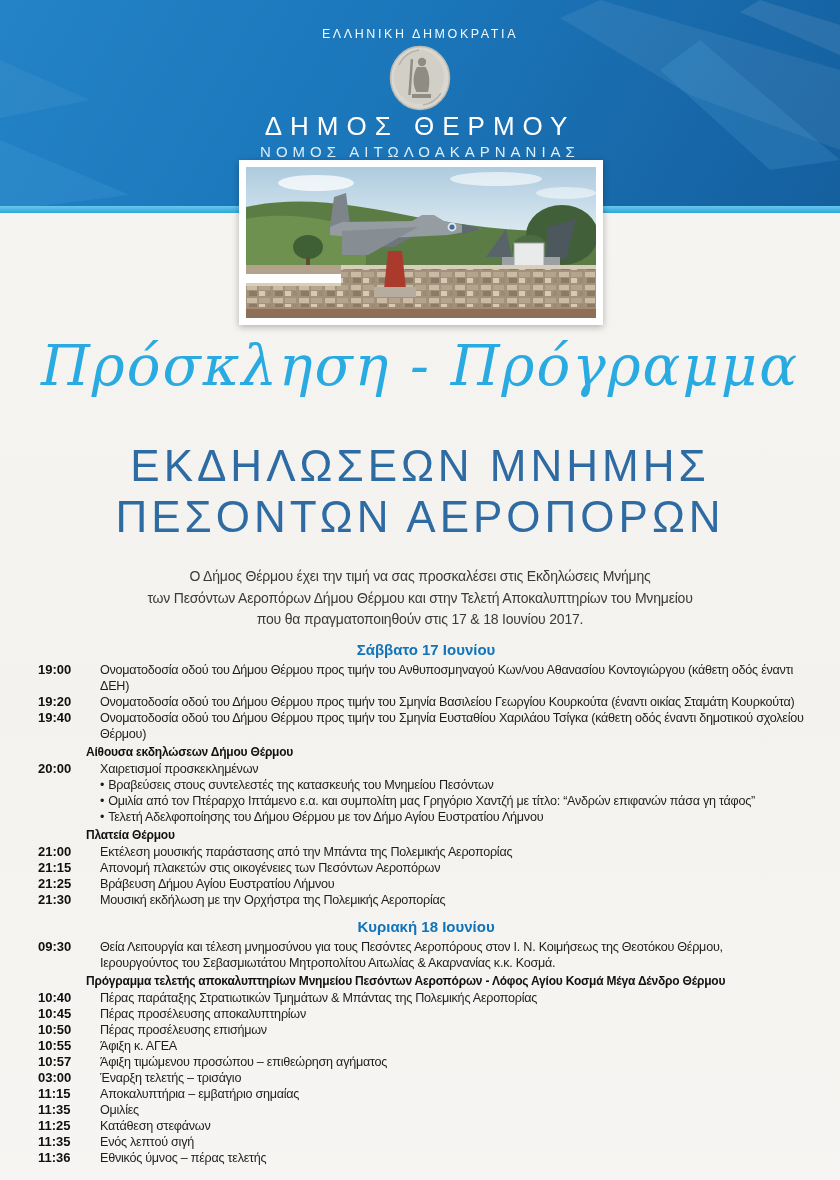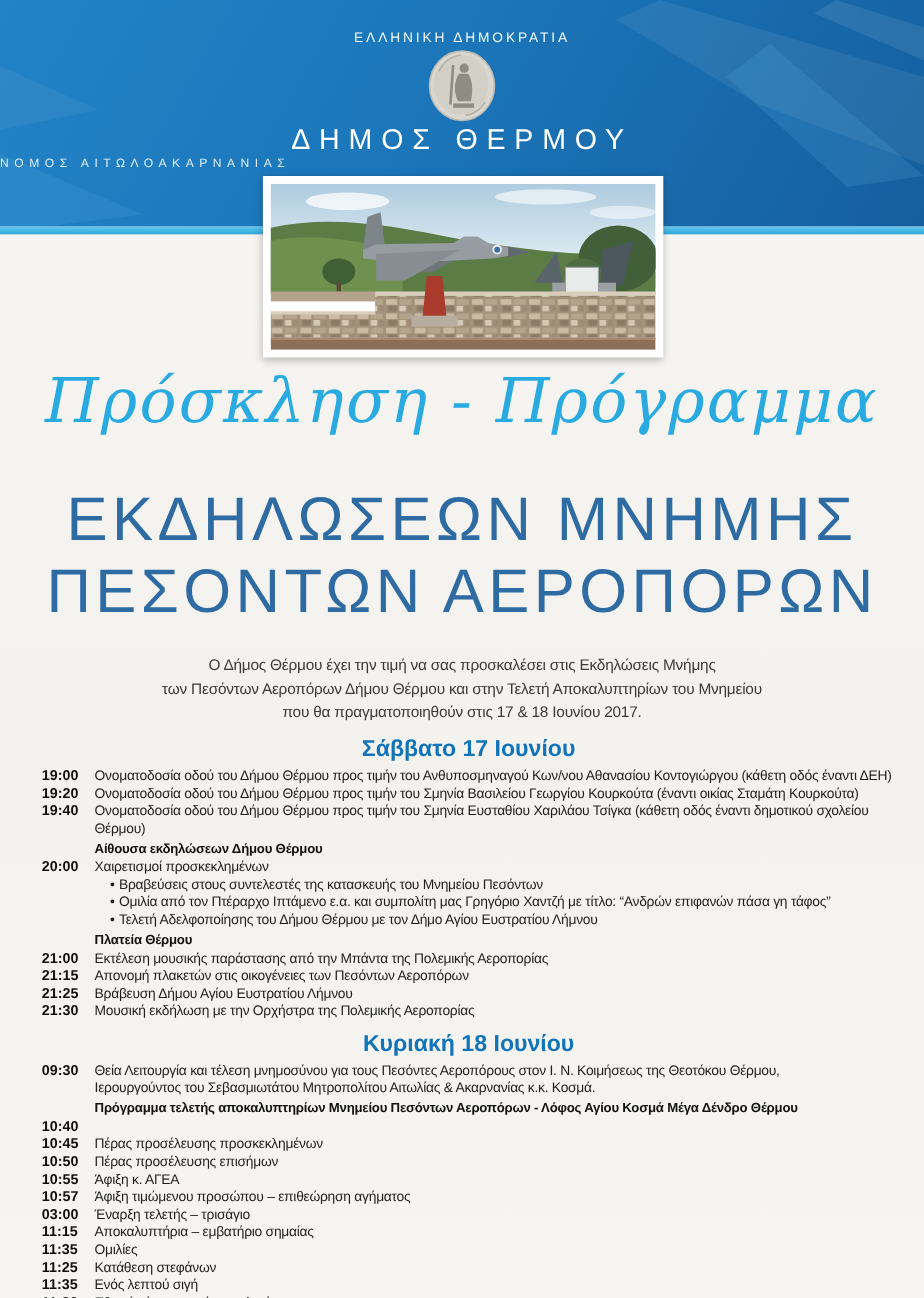--- a/index.html
+++ b/index.html
@@ -21,53 +21,53 @@
   .gov-line{
     position:absolute;top:27px;width:100%;text-align:center;
     color:#f2f9fd;font-size:12.5px;letter-spacing:2.6px;
   }
   .seal{position:absolute;top:45px;left:50%;transform:translateX(-50%);}
   .muni{
     position:absolute;top:111px;width:100%;text-align:center;color:#ffffff;
     font-size:26px;letter-spacing:8px;font-weight:400;
   }
   .prefecture{
-    position:absolute;top:143px;width:100%;color:#ddeefa;
-    font-size:11px;letter-spacing:5px;
+    position:absolute;top:143px;width:100%;text-align:center;color:#ddeefa;
+    font-size:15px;letter-spacing:5px;
   }
   
   .photo-frame{
     position:absolute;top:160px;left:239px;width:364px;height:165px;
     background:#ffffff;box-sizing:border-box;padding:7px;
     box-shadow:0 2px 7px rgba(0,0,0,.28);
   }
   .photo-frame svg{display:block;width:350px;height:151px;}
   
   .content{position:absolute;top:338px;left:0;right:0;bottom:0;}
   .script-title{
     font-family:"DejaVu Serif",serif;font-style:italic;
     font-size:56px;line-height:1;height:94px;letter-spacing:2px;
     color:#29aae1;text-align:center;
   }
   .main-title{
-    text-align:center;color:#2f6ba3;font-size:56px;line-height:1.16;
+    text-align:center;color:#2f6ba3;font-size:44px;line-height:1.16;
     letter-spacing:4px;margin-top:8px;font-weight:400;
   }
   .intro{
     text-align:center;color:#3a3a3a;font-size:14px;line-height:1.55;
     letter-spacing:-0.2px;margin-top:24px;
   }
   
   .schedule{padding:0 26px 0 38px;margin-top:2px;}
   .day-heading{
-    text-align:center;color:#1173b9;font-weight:bold;font-size:21px;
+    text-align:center;color:#1173b9;font-weight:bold;font-size:15px;
     margin:10px 0 4px 0;
   }
   .row{display:flex;align-items:flex-start;color:#1e1e1e;
-    font-size:12.6px;line-height:16px;letter-spacing:-0.25px;}
+    font-size:12.6px;line-height:16px;letter-spacing:-0.25px;gap:14px;}
   .row .time{flex:none;width:42px;font-weight:bold;font-size:13px;color:#0f0f0f;letter-spacing:0;}
   .row .text{padding-left:6px;}
   .subheading{
     font-weight:bold;font-size:12px;line-height:17px;color:#111;
     margin-left:48px;margin-top:2px;letter-spacing:-0.2px;
   }
   .bullet{display:flex;margin-left:62px;color:#1e1e1e;
     font-size:12.6px;line-height:16px;letter-spacing:-0.25px;}
   .bullet .dot{flex:none;padding-right:4px;}
 </style>
@@ -214,24 +214,25 @@
         </section>
         <section class="day">
           <div class="day-heading">Κυριακή 18 Ιουνίου</div>
           <div class="row">
             <span class="time">09:30</span>
             <span class="text">Θεία Λειτουργία και τέλεση μνημοσύνου για τους Πεσόντες Αεροπόρους στον Ι. Ν. Κοιμήσεως της Θεοτόκου Θέρμου,<br>Ιερουργούντος του Σεβασμιωτάτου Μητροπολίτου Αιτωλίας &amp; Ακαρνανίας κ.κ. Κοσμά.</span>
           </div>
           <div class="subheading">Πρόγραμμα τελετής αποκαλυπτηρίων Μνημείου Πεσόντων Αεροπόρων - Λόφος Αγίου Κοσμά  Μέγα Δένδρο Θέρμου</div>
           <div class="row">
             <span class="time">10:40</span>
+            <span class="text">Πέρας παράταξης Στρατιωτικών Τμημάτων &amp; Μπάντας της Πολεμικής Αεροπορίας</span>
           </div>
           <div class="row">
             <span class="time">10:45</span>
-            <span class="text">Πέρας προσέλευσης προσκεκλημένων</span>
+            <span class="text">Πέρας προσέλευσης αποκαλυπτηρίων</span>
           </div>
           <div class="row">
             <span class="time">10:50</span>
             <span class="text">Πέρας προσέλευσης επισήμων</span>
           </div>
           <div class="row">
             <span class="time">10:55</span>
             <span class="text">Άφιξη κ. ΑΓΕΑ</span>
           </div>
           <div class="row">

